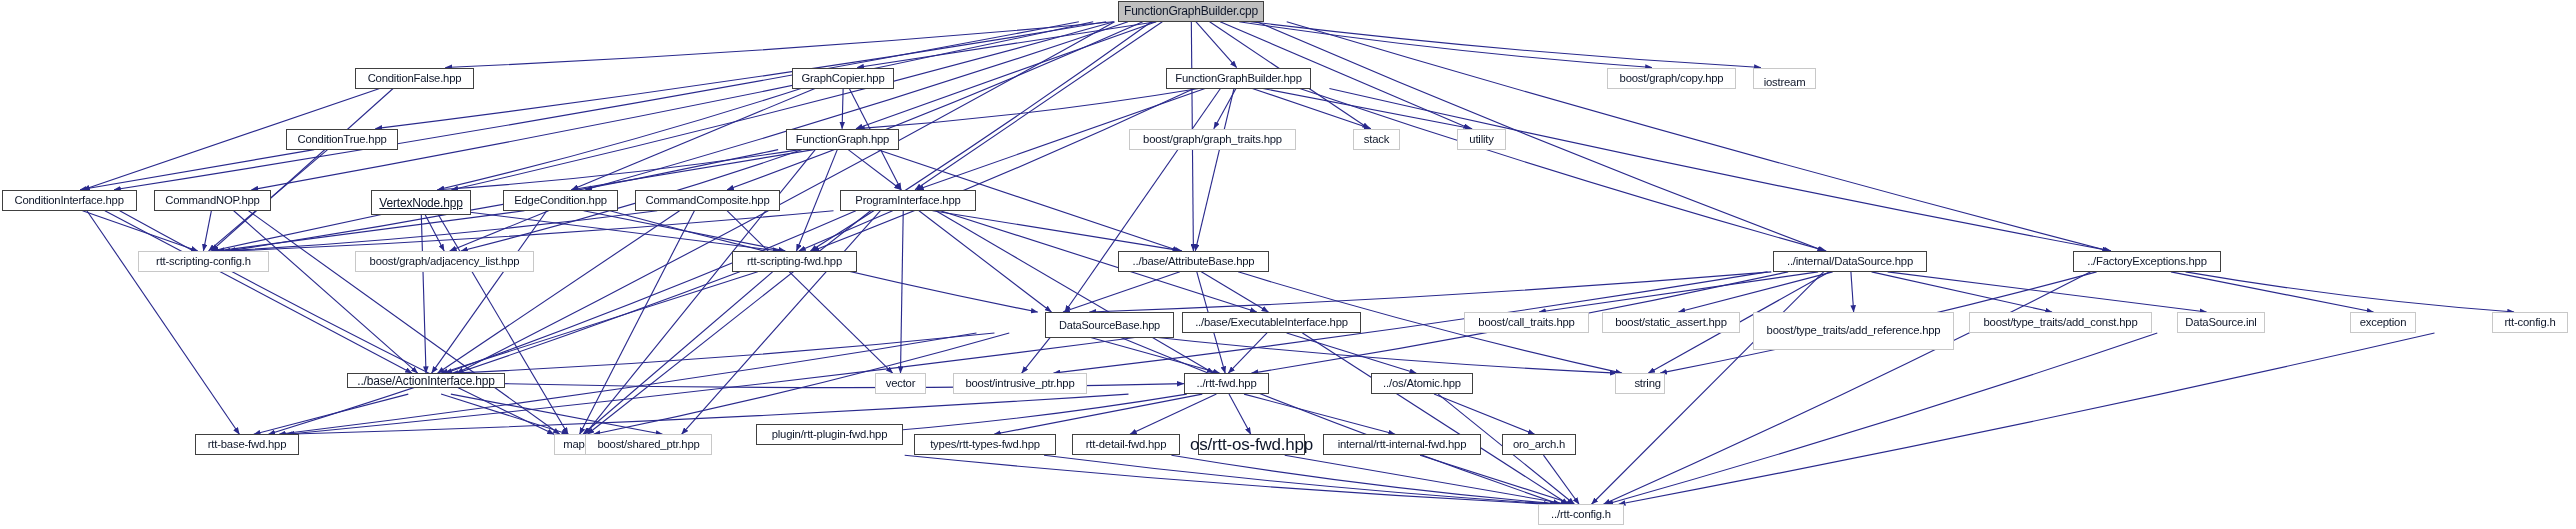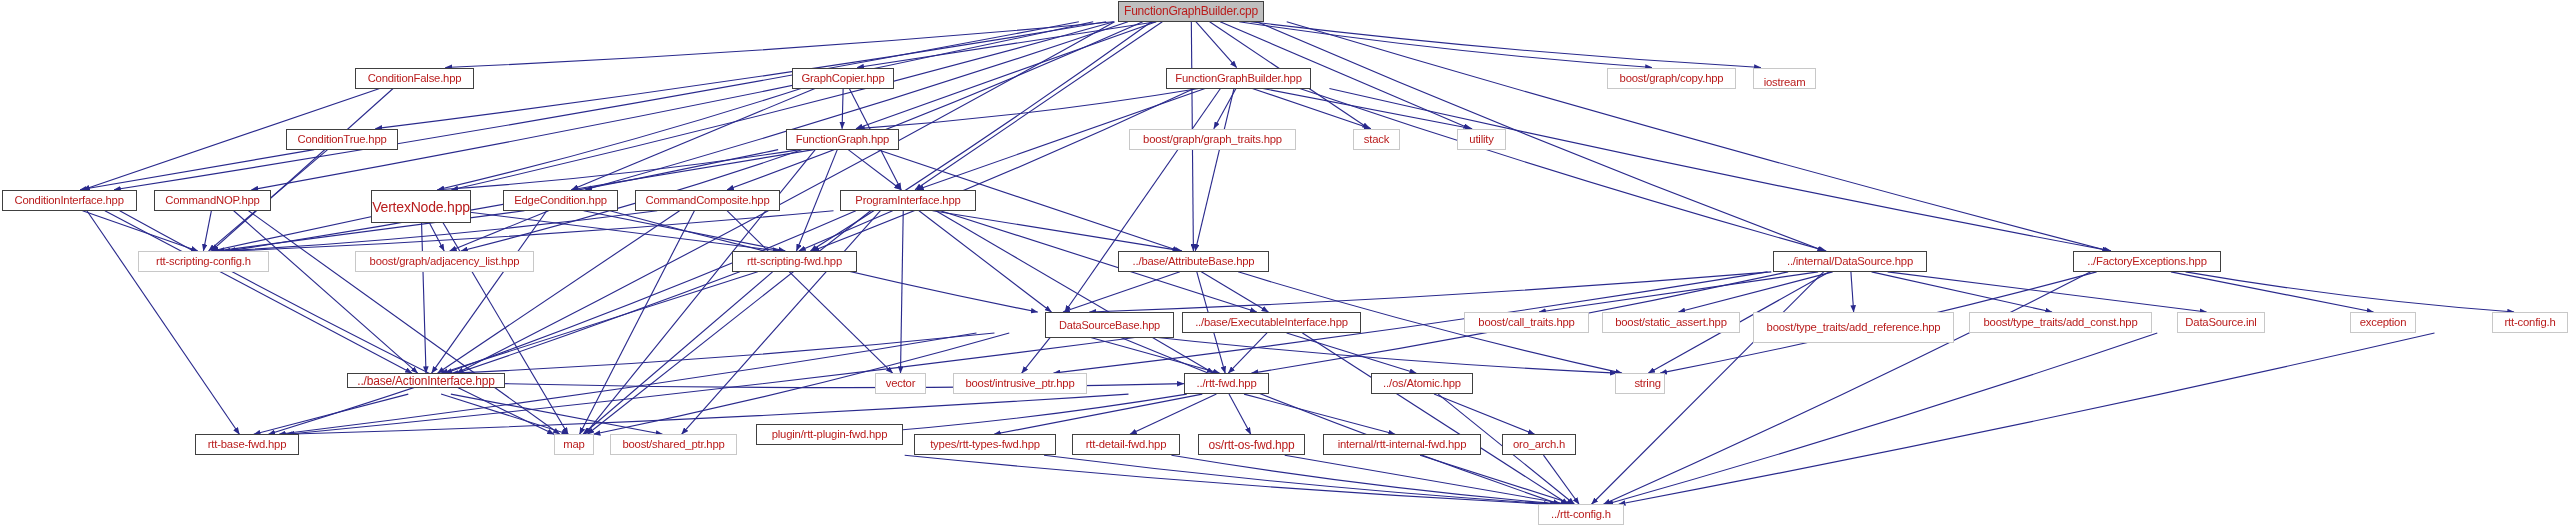--- a/index.html
+++ b/index.html
@@ -1,21 +1,21 @@
 <!DOCTYPE html>
 <html style="font-size:13px"><head>
 <meta charset="utf-8">
 <style>
   html,body{margin:0;padding:0;background:#ffffff;}
   #canvas{position:relative;width:2576px;height:530px;background:#ffffff;
           font-family:"Liberation Sans","DejaVu Sans",sans-serif;overflow:hidden;}
   svg#edges{position:absolute;left:0;top:0;width:2576px;height:530px;}
   .node{position:absolute;box-sizing:border-box;display:flex;align-items:center;
         justify-content:center;background:#ffffff;border:0.8px solid #c8c8c8;
-        color:#b91c1c;white-space:nowrap;letter-spacing:-0.2px;}
+        color:#0f172a;white-space:nowrap;letter-spacing:-0.2px;}
   .node .lbl{display:block;line-height:1;padding:0 3.2px;}
   .node.strong{border:0.8px solid #404040;}
   .node.root{background:#bfbfbf;border:0.8px solid #404040;}
 </style>
 </head>
 <body>
 
 <div id="canvas">
   <svg id="edges" xmlns="http://www.w3.org/2000/svg" viewBox="0 0 3203 659" width="2576" height="530">
     <defs>
@@ -188,21 +188,21 @@
       </div>
       <div class="node" style="left: 1457px; top: 129px; width: 49px; height: 21px; font-size: 11.3px;">
         <span class="lbl">utility</span>
       </div>
       <div class="node strong" style="left: 1.6px; top: 190px; width: 135px; height: 21px; font-size: 11.3px;">
         <span class="lbl">ConditionInterface.hpp</span>
       </div>
       <div class="node strong" style="left: 154px; top: 190px; width: 117px; height: 21px; font-size: 11.3px;">
         <span class="lbl">CommandNOP.hpp</span>
       </div>
-      <div class="node strong" style="left: 371px; top: 190px; width: 100px; height: 33px; font-size: 14px;">
+      <div class="node strong" style="left: 371px; top: 190px; width: 100px; height: 25px; font-size: 12px; text-decoration: underline;">
         <span class="lbl">VertexNode.hpp</span>
       </div>
       <div class="node strong" style="left: 503px; top: 190px; width: 115px; height: 21px; font-size: 11.3px;">
         <span class="lbl">EdgeCondition.hpp</span>
       </div>
       <div class="node strong" style="left: 635px; top: 190px; width: 145px; height: 21px; font-size: 11.3px;">
         <span class="lbl">CommandComposite.hpp</span>
       </div>
       <div class="node strong" style="left: 840px; top: 190px; width: 136px; height: 21px; font-size: 11.3px;">
         <span class="lbl">ProgramInterface.hpp</span>
@@ -230,21 +230,21 @@
       </div>
       <div class="node strong" style="left: 1182px; top: 312px; width: 179px; height: 21px; font-size: 11.3px;">
         <span class="lbl">../base/ExecutableInterface.hpp</span>
       </div>
       <div class="node" style="left: 1464px; top: 312px; width: 125px; height: 21px; font-size: 11.3px;">
         <span class="lbl">boost/call_traits.hpp</span>
       </div>
       <div class="node" style="left: 1602px; top: 312px; width: 138px; height: 21px; font-size: 11.3px;">
         <span class="lbl">boost/static_assert.hpp</span>
       </div>
-      <div class="node" style="left: 1753px; top: 312px; width: 201px; height: 31px; font-size: 11.3px;">
+      <div class="node" style="left: 1753px; top: 312px; width: 201px; height: 38px; font-size: 11.3px;">
         <span class="lbl">boost/type_traits/add_reference.hpp</span>
       </div>
       <div class="node" style="left: 1969px; top: 312px; width: 183px; height: 21px; font-size: 11.3px;">
         <span class="lbl">boost/type_traits/add_const.hpp</span>
       </div>
       <div class="node" style="left: 2177px; top: 312px; width: 88px; height: 21px; font-size: 11.3px;">
         <span class="lbl">DataSource.inl</span>
       </div>
       <div class="node" style="left: 2350px; top: 312px; width: 66px; height: 21px; font-size: 11.3px;">
         <span class="lbl">exception</span>
@@ -269,33 +269,33 @@
       </div>
       <div class="node" style="left: 1615px; top: 373px; width: 50px; height: 21px; font-size: 11.3px; justify-content: flex-end;">
         <span class="lbl">string</span>
       </div>
       <div class="node strong" style="left: 195px; top: 434px; width: 104px; height: 21px; font-size: 11.3px;">
         <span class="lbl">rtt-base-fwd.hpp</span>
       </div>
       <div class="node" style="left: 554px; top: 434px; width: 40px; height: 21px; font-size: 11.3px;">
         <span class="lbl">map</span>
       </div>
-      <div class="node" style="left: 610px; top: 434px; width: 127px; height: 21px; font-size: 11.3px;">
+      <div class="node" style="left: 585px; top: 434px; width: 127px; height: 21px; font-size: 11.3px;">
         <span class="lbl">boost/shared_ptr.hpp</span>
       </div>
       <div class="node strong" style="left: 756px; top: 424px; width: 147px; height: 21px; font-size: 11.3px;">
         <span class="lbl">plugin/rtt-plugin-fwd.hpp</span>
       </div>
       <div class="node strong" style="left: 914px; top: 434px; width: 142px; height: 21px; font-size: 11.3px;">
         <span class="lbl">types/rtt-types-fwd.hpp</span>
       </div>
       <div class="node strong" style="left: 1072px; top: 434px; width: 108px; height: 21px; font-size: 11.3px;">
         <span class="lbl">rtt-detail-fwd.hpp</span>
       </div>
-      <div class="node strong" style="left: 1198px; top: 434px; width: 107px; height: 21px; font-size: 12px;">
+      <div class="node strong" style="left: 1198px; top: 434px; width: 107px; height: 21px; font-size: 17px;">
         <span class="lbl">os/rtt-os-fwd.hpp</span>
       </div>
       <div class="node strong" style="left: 1323px; top: 434px; width: 158px; height: 21px; font-size: 11.3px;">
         <span class="lbl">internal/rtt-internal-fwd.hpp</span>
       </div>
       <div class="node strong" style="left: 1502px; top: 434px; width: 74px; height: 21px; font-size: 11.3px;">
         <span class="lbl">oro_arch.h</span>
       </div>
       <div class="node" style="left: 1538px; top: 504px; width: 86px; height: 21px; font-size: 11.3px;">
         <span class="lbl">../rtt-config.h</span>

